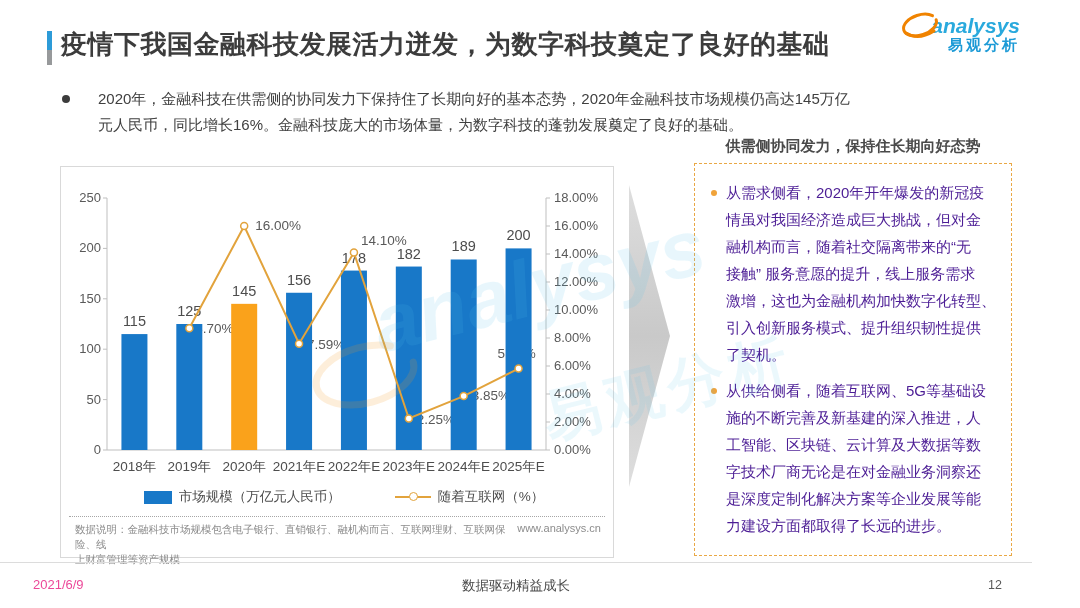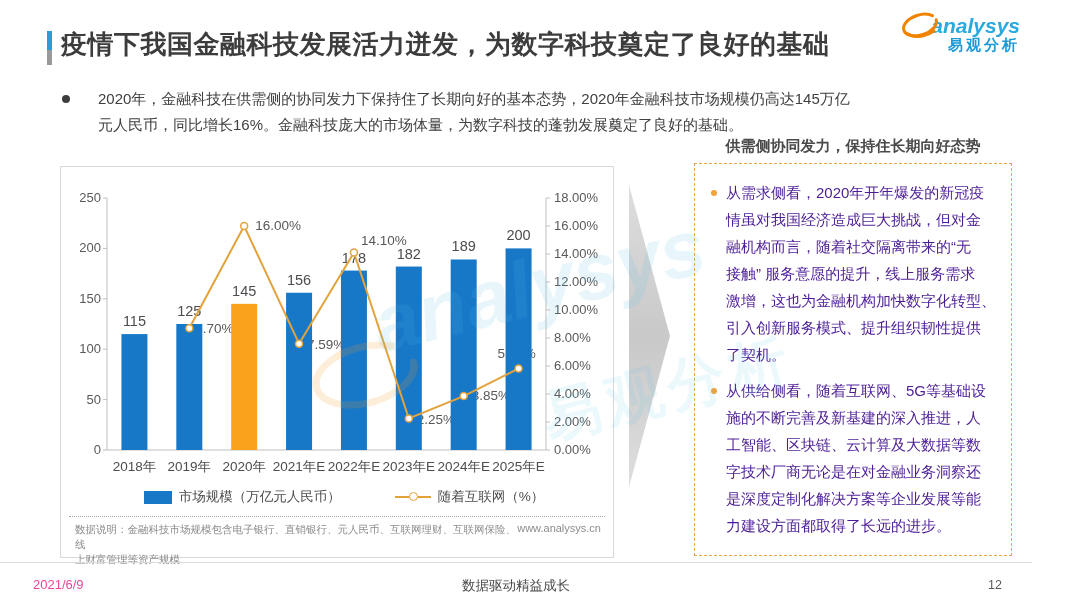--- a/index.html
+++ b/index.html
@@ -166,21 +166,21 @@
       </span>
       <span class="legend-item">
         <span class="swatch-line">
             <i></i>
           </span>
         <span>随着互联网（%）</span>
       </span>
     </div>
     <div class="divider-dotted"></div>
     <div class="note-row">
-      <p class="note">数据说明：金融科技市场规模包含电子银行、直销银行、元人民币、互联网理财、互联网保险、线
+      <p class="note">数据说明：金融科技市场规模包含电子银行、直销银行、融机构而言、互联网理财、互联网保险、线
 上财富管理等资产规模</p>
       <span class="url">www.analysys.cn</span>
     </div>
   </div>
 
   <div class="arrow"></div>
 
   <div class="panel-title">供需侧协同发力，保持住长期向好态势</div>
   <div class="panel">
     <div class="panel-bullet">

